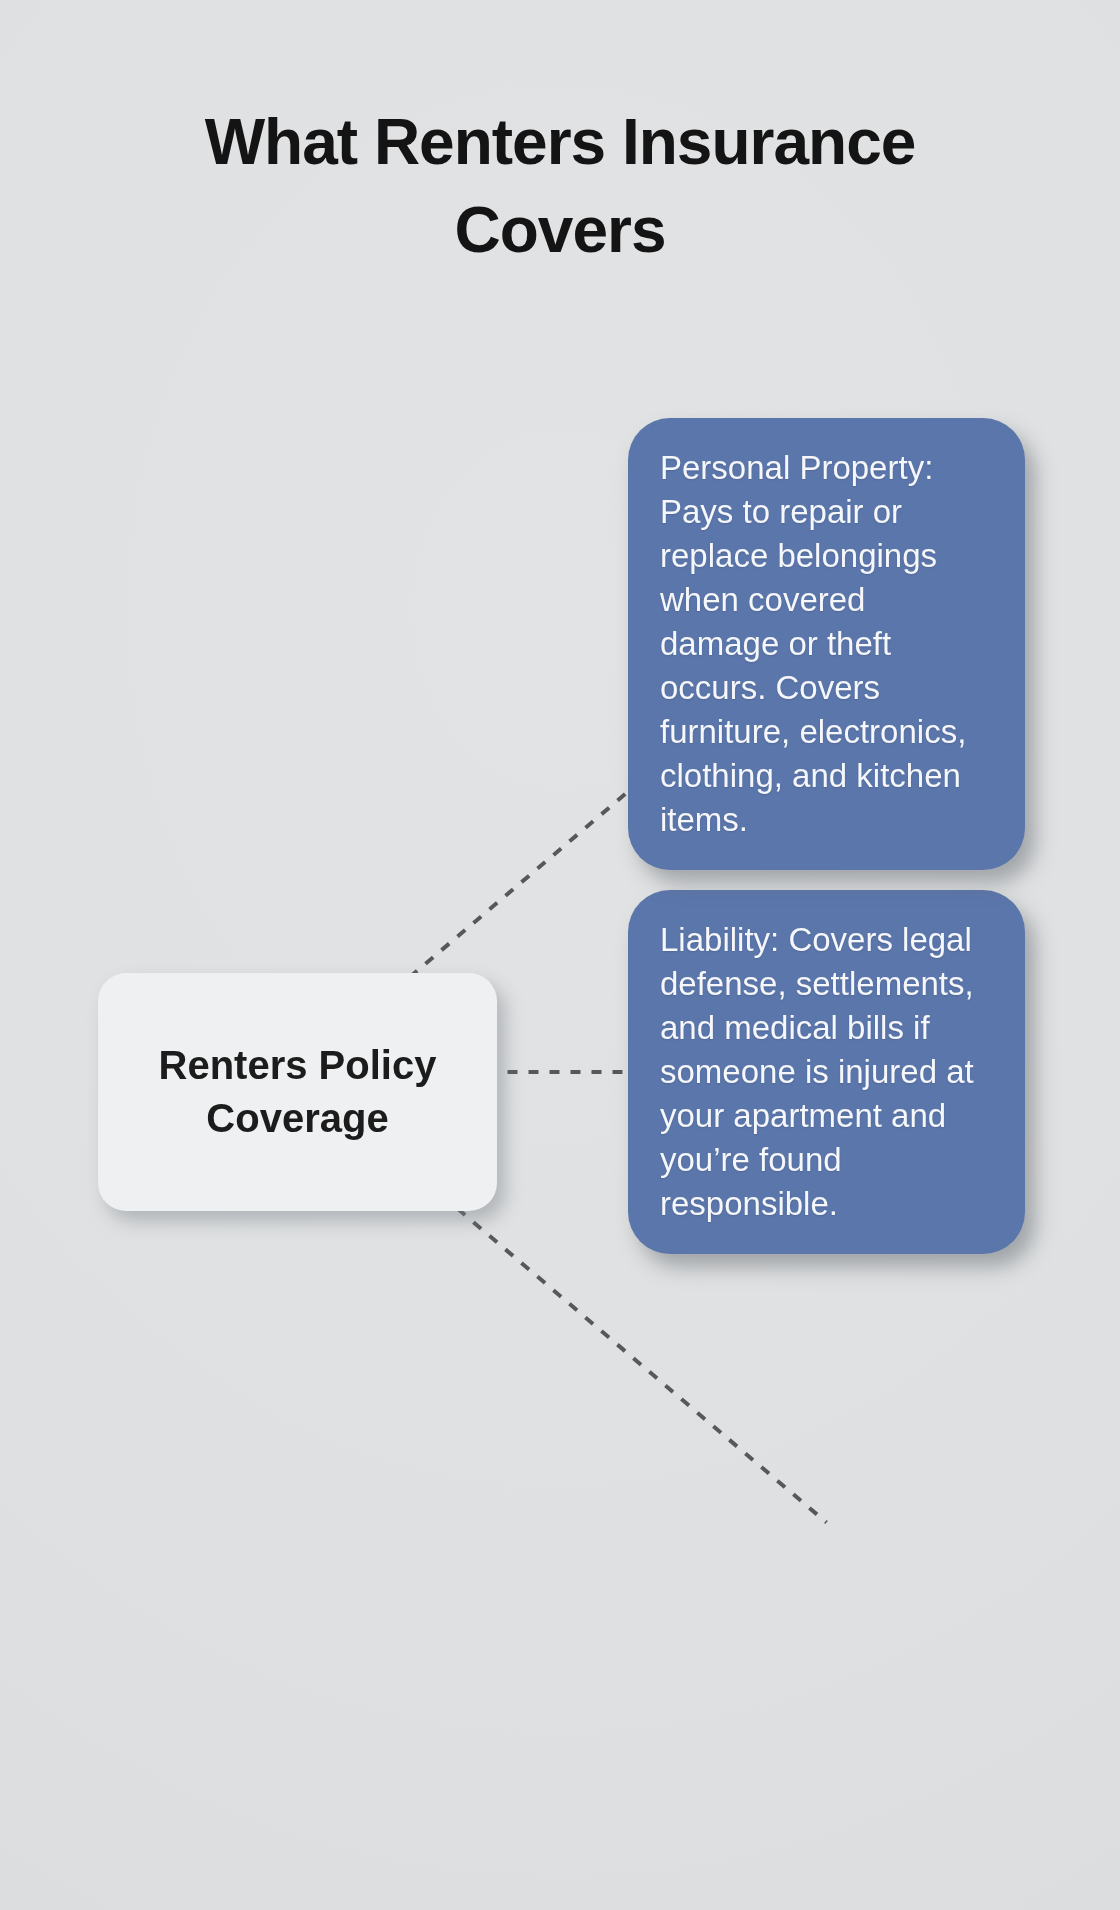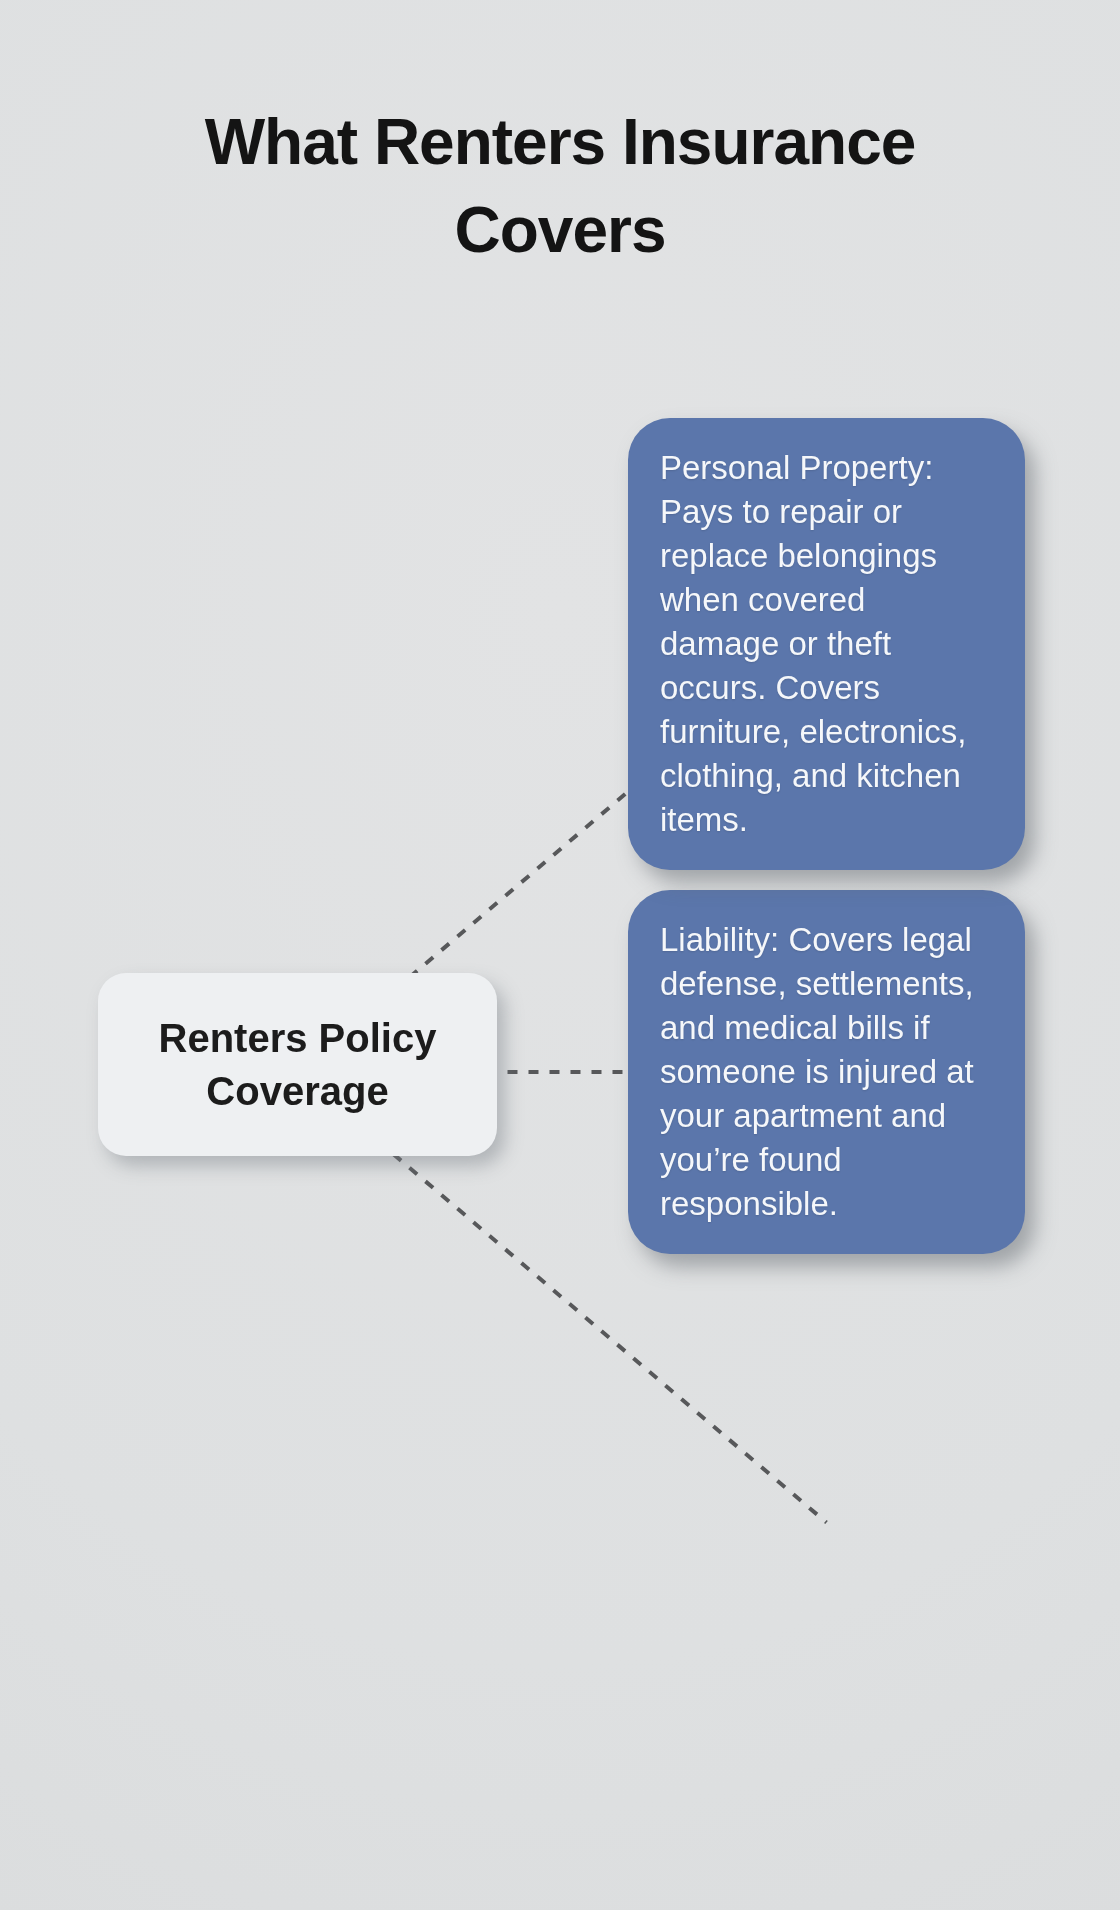--- a/index.html
+++ b/index.html
@@ -45,21 +45,21 @@
     stroke:var(--dash);
     stroke-width:4;
     stroke-dasharray:10 11;
     fill:none;
   }
   .center-node{
     position:absolute;
     left:98px;
     top:973px;
     width:399px;
-    height:183px;
+    height:238px;
     background:var(--node-bg);
     border-radius:28px;
     box-shadow:8px 10px 18px rgba(120,126,132,0.45);
     display:flex;
     align-items:center;
     justify-content:center;
     text-align:center;
   }
   .center-node .node-label{
     font-size:40px;

